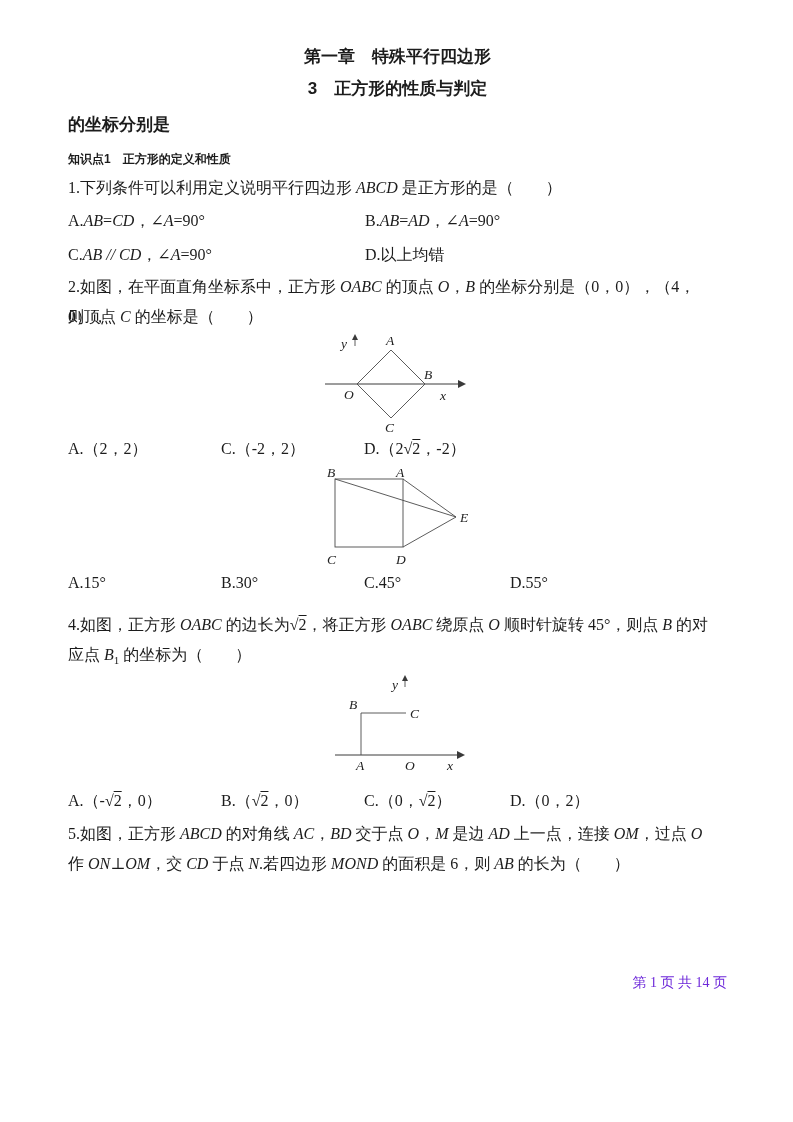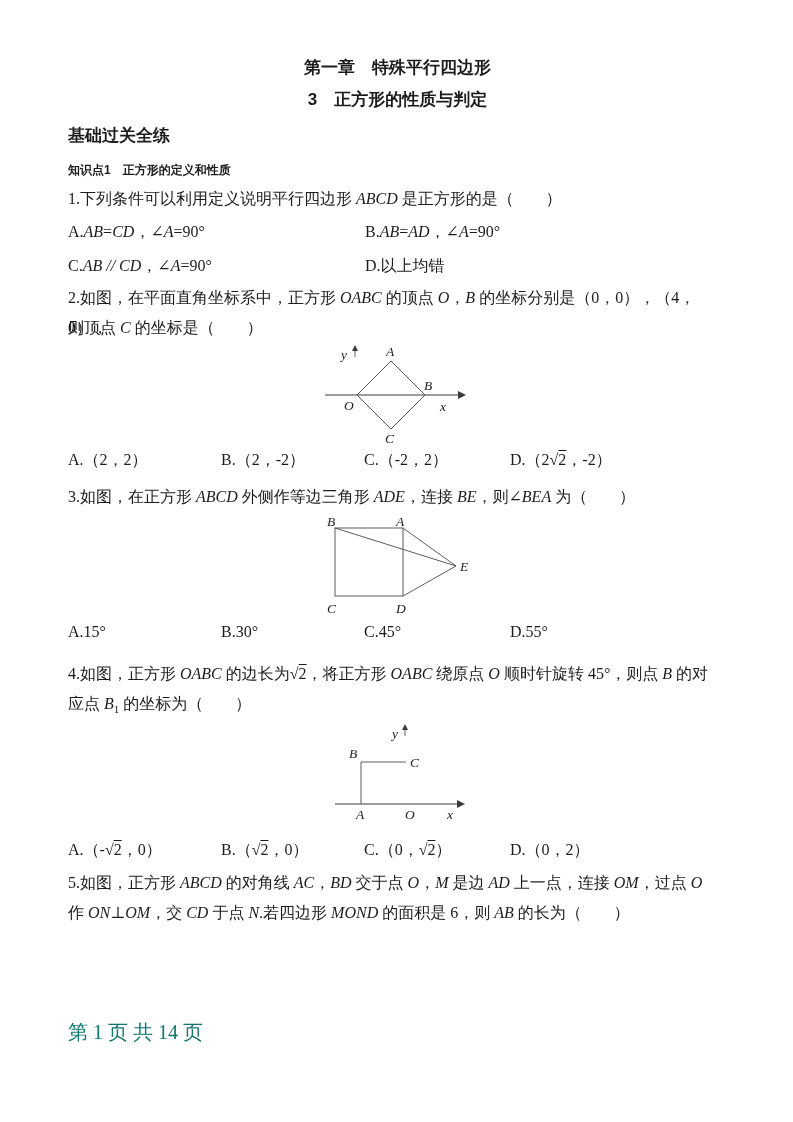--- a/index.html
+++ b/index.html
@@ -1,19 +1,19 @@
 <!DOCTYPE html>
 <html><head>
 <meta charset="utf-8">
 <style>
   * { box-sizing: border-box; }
   html,body { margin:0; padding:0; background:#ffffff; }
   .page {
     width:793px; height:1122px;
-    padding:55px 66px 0 68px;
+    padding:44px 66px 0 68px;
     background:#ffffff;
     color:#1c1c1c;
     font-family:"Liberation Serif","DejaVu Serif",serif;
     font-size:16px;
     overflow:hidden;
   }
   .hd { font-family:"Liberation Sans","DejaVu Sans",sans-serif; font-weight:bold; }
   .chapter  { font-size:17px; height:26px; line-height:26px; text-align:center; }
   .section  { font-size:17px; height:26px; line-height:26px; text-align:center; margin-top:6px; }
   .hdr3     { font-size:17px; height:26px; line-height:26px; margin-top:10px; }
@@ -25,34 +25,34 @@
   .mt10 { margin-top:3px; }
   .opts2 { display:grid; grid-template-columns:297px 1fr; height:34px; line-height:34px; }
   .opts4 { display:grid; grid-template-columns:153px 143px 146px 1fr; height:30px; line-height:30px; }
   .it  { font-style:italic; }
   .sub { font-size:11px; vertical-align:sub; }
   .radicand { text-decoration:overline; }
   .fig  { display:block; }
   .fig2 { margin-left:252px; }
   .fig3 { margin-left:254px; }
   .fig4 { margin-left:265px; }
-  .footer { margin-top:87px; height:34px; line-height:34px; text-align:left; font-size:20px; color:#0f766e; }
+  .footer { margin-top:87px; height:34px; line-height:34px; text-align:right; font-size:14px; color:#6d28d9; }
   svg .geo  { stroke:#3a3a3a; stroke-width:1; fill:none; }
   svg .geo-thin { stroke:#4a4a4a; stroke-width:0.9; fill:none; }
   svg .ah   { fill:#3a3a3a; stroke:none; }
   svg text  { font-family:"Liberation Serif","DejaVu Serif",serif; font-style:italic; font-size:13.5px; fill:#222; }
 </style>
 </head>
 <body>
 
 <div class="page">
 
   <div class="hd chapter">第一章　特殊平行四边形</div>
   <div class="hd section">3　正方形的性质与判定</div>
-  <div class="hd hdr3">基础过关全练</div>
+  <div class="hd hdr3">的坐标分别是</div>
   <div class="hd hdr4">知识点1　正方形的定义和性质</div>
 
   <div class="line"><span>1.下列条件可以利用定义说明平行四边形 </span><span class="it">ABCD</span><span> 是正方形的是（　　）</span></div>
   <div class="opts2">
     <span><span>A.</span><span class="it">AB</span><span>=</span><span class="it">CD</span><span>，∠</span><span class="it">A</span><span>=90°</span></span>
     <span><span>B.</span><span class="it">AB</span><span>=</span><span class="it">AD</span><span>，∠</span><span class="it">A</span><span>=90°</span></span>
   </div>
   <div class="opts2">
     <span><span>C.</span><span class="it">AB</span><span class="it"> // </span><span class="it">CD</span><span>，∠</span><span class="it">A</span><span>=90°</span></span>
     <span><span>D.以上均错</span></span>
@@ -70,26 +70,24 @@
     <text x="120" y="68">x</text>
     <polygon class="geo-thin" points="37,52 71,18 105,52 71,86"></polygon>
     <text x="24" y="67">O</text>
     <text x="66" y="13">A</text>
     <text x="104" y="47">B</text>
     <text x="65" y="100">C</text>
   </svg>
 
   <div class="opts4">
     <span><span>A.（2，2）</span></span>
-    <span><span>B.（2，-2）</span></span>
     <span><span>C.（-2，2）</span></span>
     <span><span>D.（2</span><span>√<span class="radicand">2</span></span><span>，-2）</span></span>
   </div>
 
-  <div class="line mt6"><span>3.如图，在正方形 </span><span class="it">ABCD</span><span> 外侧作等边三角形 </span><span class="it">ADE</span><span>，连接 </span><span class="it">BE</span><span>，则∠</span><span class="it">BEA</span><span> 为（　　）</span></div>
 
   <svg class="fig fig3" width="150" height="104" viewBox="0 0 150 104">
     <rect class="geo-thin" x="13" y="15" width="68" height="68"></rect>
     <line class="geo-thin" x1="13" y1="15" x2="134" y2="53"></line>
     <line class="geo-thin" x1="81" y1="15" x2="134" y2="53"></line>
     <line class="geo-thin" x1="81" y1="83" x2="134" y2="53"></line>
     <text x="5" y="13">B</text>
     <text x="74" y="13">A</text>
     <text x="5" y="100">C</text>
     <text x="74" y="100">D</text>

